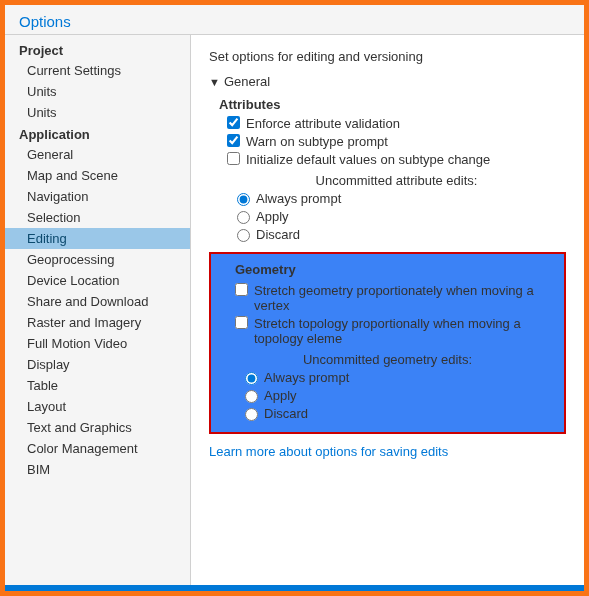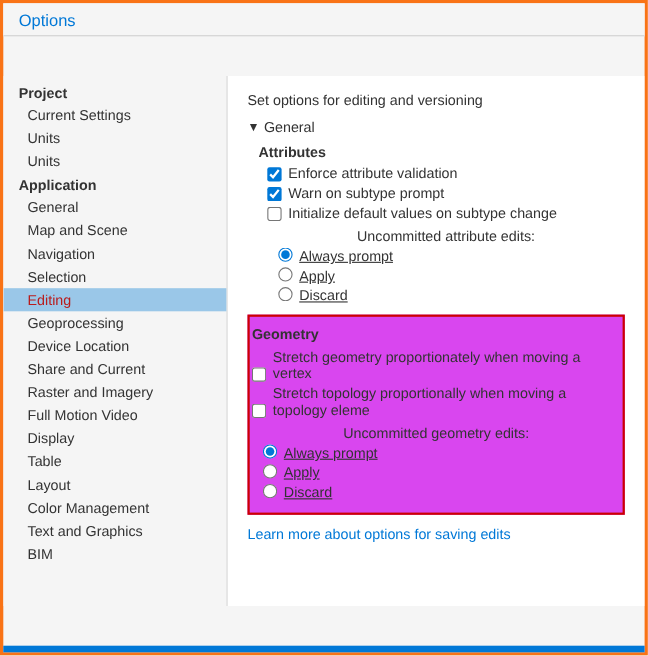--- a/index.html
+++ b/index.html
@@ -10,42 +10,41 @@
       display: flex;
       justify-content: center;
       align-items: center;
       width: 589px;
       height: 596px;
     }
     .window {
       width: 589px;
       height: 596px;
       background: #f5f5f5;
-      border: 3px solid #f97316;
+      border: 5px solid #f97316;
       display: flex;
       flex-direction: column;
-      gap: 36px;
     }
     .title-bar {
       background: #f5f5f5;
       padding: 8px 14px 4px 14px;
       border-bottom: 1px solid #d0d0d0;
     }
     .title-bar span {
       color: #0078d7;
       font-size: 15px;
       font-weight: 400;
     }
     .content {
       display: flex;
       flex: 1;
       overflow: hidden;
     }
     .sidebar {
-      width: 204px;
+      width: 186px;
       background: #f5f5f5;
       border-right: 1px solid #d0d0d0;
       overflow-y: auto;
       padding: 4px 0;
       flex-shrink: 0;
     }
     .sidebar-group-label {
       font-weight: 600;
       color: #333;
       padding: 4px 14px 2px 14px;
@@ -53,21 +52,21 @@
     }
     .sidebar-item {
       padding: 3px 14px 3px 22px;
       color: #333;
       cursor: pointer;
       font-size: 13px;
       white-space: nowrap;
     }
     .sidebar-item.active {
       background: #9ac7e8;
-      color: #b91c1c;
+      color: #0c4a6e;
     }
     .main-panel {
       flex: 1;
       background: #fff;
       padding: 14px 18px;
       overflow-y: auto;
     }
     .main-title {
       font-size: 13px;
       color: #333;
@@ -85,58 +84,57 @@
       font-size: 11px;
     }
     .sub-section-label {
       font-size: 13px;
       font-weight: 600;
       color: #333;
       margin: 6px 0 4px 10px;
     }
     .checkbox-row {
       display: flex;
-      align-items: flex-end;
+      align-items: flex-start;
       gap: 6px;
       margin: 3px 0 3px 18px;
       font-size: 13px;
       color: #333;
     }
     .checkbox-row input[type="checkbox"] {
       width: 13px;
       height: 13px;
       margin: 0;
       accent-color: #0078d7;
     }
     .radio-row {
       display: flex;
-      align-items: flex-start;
+      align-items: flex-end;
       gap: 6px;
       margin: 3px 0 3px 28px;
       font-size: 13px;
       color: #333;
-      text-decoration: underline;
     }
     .radio-row input[type="radio"] {
       width: 13px;
       height: 13px;
       margin: 0;
       accent-color: #0078d7;
     }
     .uncommitted-label {
       font-size: 13px;
       color: #333;
       margin: 6px 0 2px 18px;
       text-align: center;
     }
     .geometry-box {
       border: 2px solid #cc0000;
       margin: 10px 0;
-      padding: 8px 2px;
-      background: #d946ef;
+      padding: 8px 24px;
+      background: #3b82f6;
     }
     .geometry-title {
       font-size: 13px;
       font-weight: 600;
       color: #333;
       margin-bottom: 6px;
     }
     .link-text {
       color: #0078d7;
       font-size: 13px;
@@ -170,28 +168,28 @@
           <div class="sidebar-item">Units</div>
           <div class="sidebar-item">Units</div>
           <div class="sidebar-group-label">Application</div>
           <div class="sidebar-item">General</div>
           <div class="sidebar-item">Map and Scene</div>
           <div class="sidebar-item">Navigation</div>
           <div class="sidebar-item">Selection</div>
           <div class="sidebar-item active">Editing</div>
           <div class="sidebar-item">Geoprocessing</div>
           <div class="sidebar-item">Device Location</div>
-          <div class="sidebar-item">Share and Current</div>
+          <div class="sidebar-item">Share and Download</div>
           <div class="sidebar-item">Raster and Imagery</div>
           <div class="sidebar-item">Full Motion Video</div>
           <div class="sidebar-item">Display</div>
           <div class="sidebar-item">Table</div>
           <div class="sidebar-item">Layout</div>
+          <div class="sidebar-item">Text and Graphics</div>
           <div class="sidebar-item">Color Management</div>
-          <div class="sidebar-item">Text and Graphics</div>
           <div class="sidebar-item">BIM</div>
         </div>
     </div>
 
     <div class="main-panel">
       <div class="main-title">Set options for editing and versioning</div>
 
       <div class="section-header">
         <span class="arrow">▼</span>
         <span>General</span>

